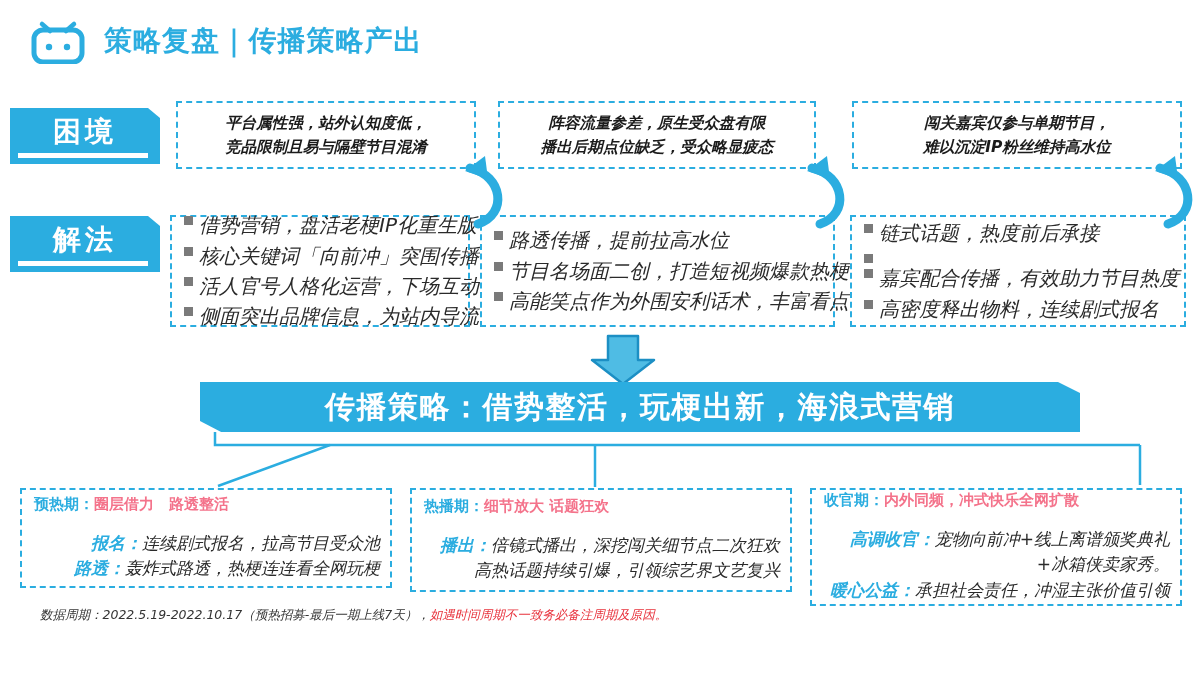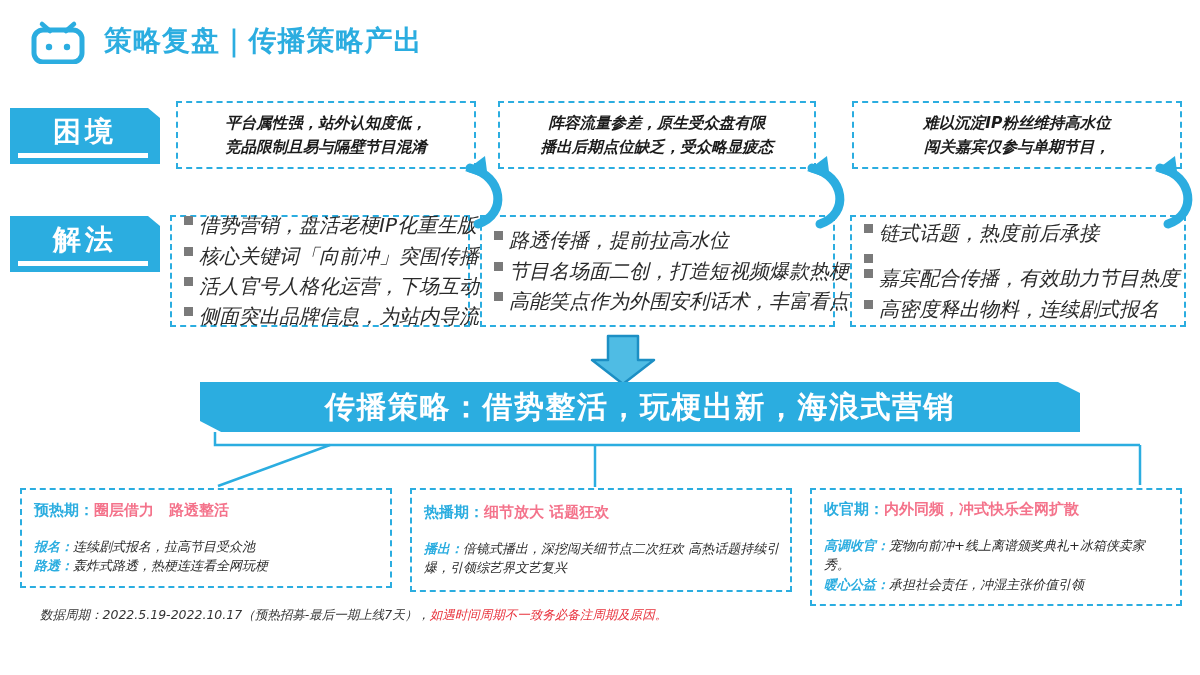--- a/index.html
+++ b/index.html
@@ -80,22 +80,22 @@
 
   
   .phase-box { padding: 8px 10px 8px 12px; }
   .phase-head {
     font-size: 15px; font-weight: 700; margin-bottom: 17px; white-space: nowrap;
     font-family: "DejaVu Sans", "Liberation Sans", sans-serif;
   }
   .phase-head .h-label { color: #2BADE0; }
   .phase-head .h-accent { color: #F4738B; }
   .phase-row {
-    font-size: 13px; line-height: 1.5; color: #2a2a2a;
-    font-style: italic; font-family: "DejaVu Sans", "Liberation Sans", sans-serif;
+    font-size: 17px; line-height: 1.5; color: #2a2a2a;
+    font-style: italic; font-family: "DejaVu Sans", "Liberation Sans", sans-serif; text-align: right;
   }
   .phase-row .r-label { color: #2BADE0; font-weight: 700; font-style: italic; }
 
   
   #footer {
     position: absolute; left: 40px; top: 607px;
     font-size: 12.5px; color: #333; font-style: italic; white-space: nowrap;
     font-family: "DejaVu Sans", "Liberation Sans", sans-serif;
   }
   #footer .warn { color: #E8323C; }
@@ -130,22 +130,22 @@
     <div class="prob-text">平台属性强，站外认知度低，</div>
     <div class="prob-text">竞品限制且易与隔壁节目混淆</div>
   </div>
 
   <div class="dash-box" style="left:498px; top:101px; width:318px; height:68px;">
     <div class="prob-text">阵容流量参差，原生受众盘有限</div>
     <div class="prob-text">播出后期点位缺乏，受众略显疲态</div>
   </div>
 
   <div class="dash-box" style="left:852px; top:101px; width:330px; height:68px;">
+    <div class="prob-text">闯关嘉宾仅参与单期节目，</div>
     <div class="prob-text">难以沉淀IP粉丝维持高水位</div>
-    <div class="prob-text">闯关嘉宾仅参与单期节目，</div>
   </div>
 
   <div class="dash-box" style="left:170px; top:215px; width:300px; height:112px;">
     <div class="sol-list">
       <div class="sol-item">
           <i class="bullet"></i>
           <span>借势营销，盘活老梗IP化重生版</span>
         </div>
       <div class="sol-item">
           <i class="bullet"></i>

